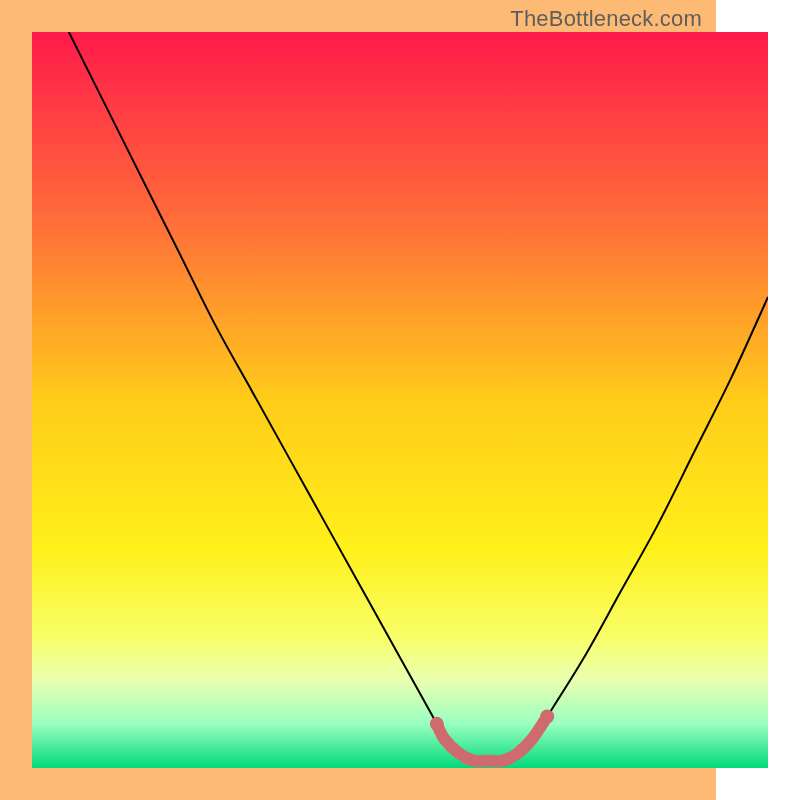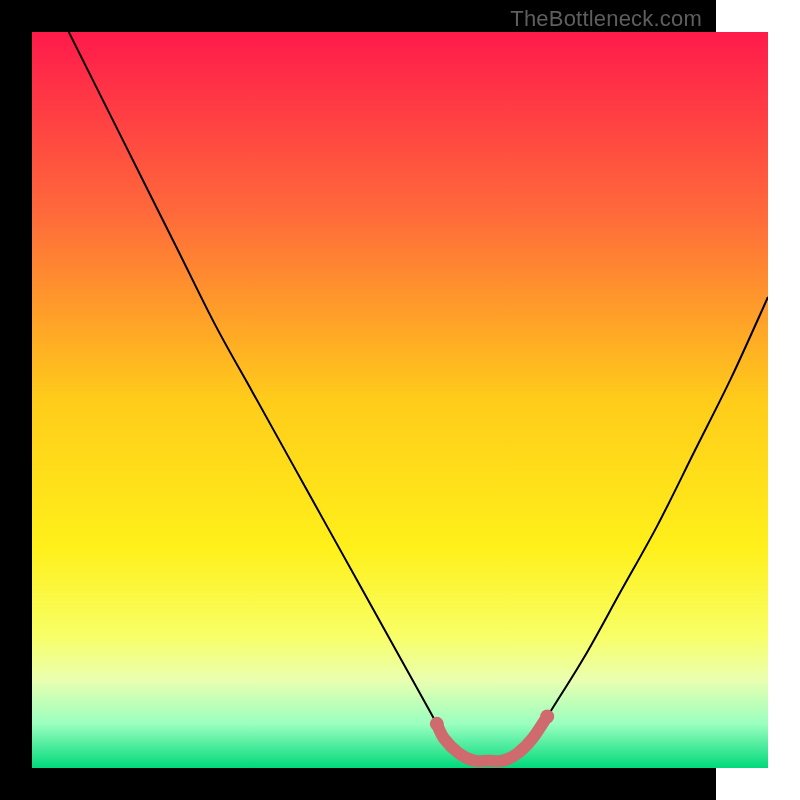--- a/index.html
+++ b/index.html
@@ -6,21 +6,21 @@
     margin: 0;
     padding: 0;
     width: 800px;
     height: 800px;
     overflow: hidden;
   }
   .chart-container {
     position: relative;
     width: 716px;
     height: 800px;
-    background: #000000;
+    background: #fdba74;
   }
   .plot-area {
     position: absolute;
     left: 32px;
     top: 32px;
     width: 736px;
     height: 736px;
     overflow: hidden;
   }
   .gradient-bg {

